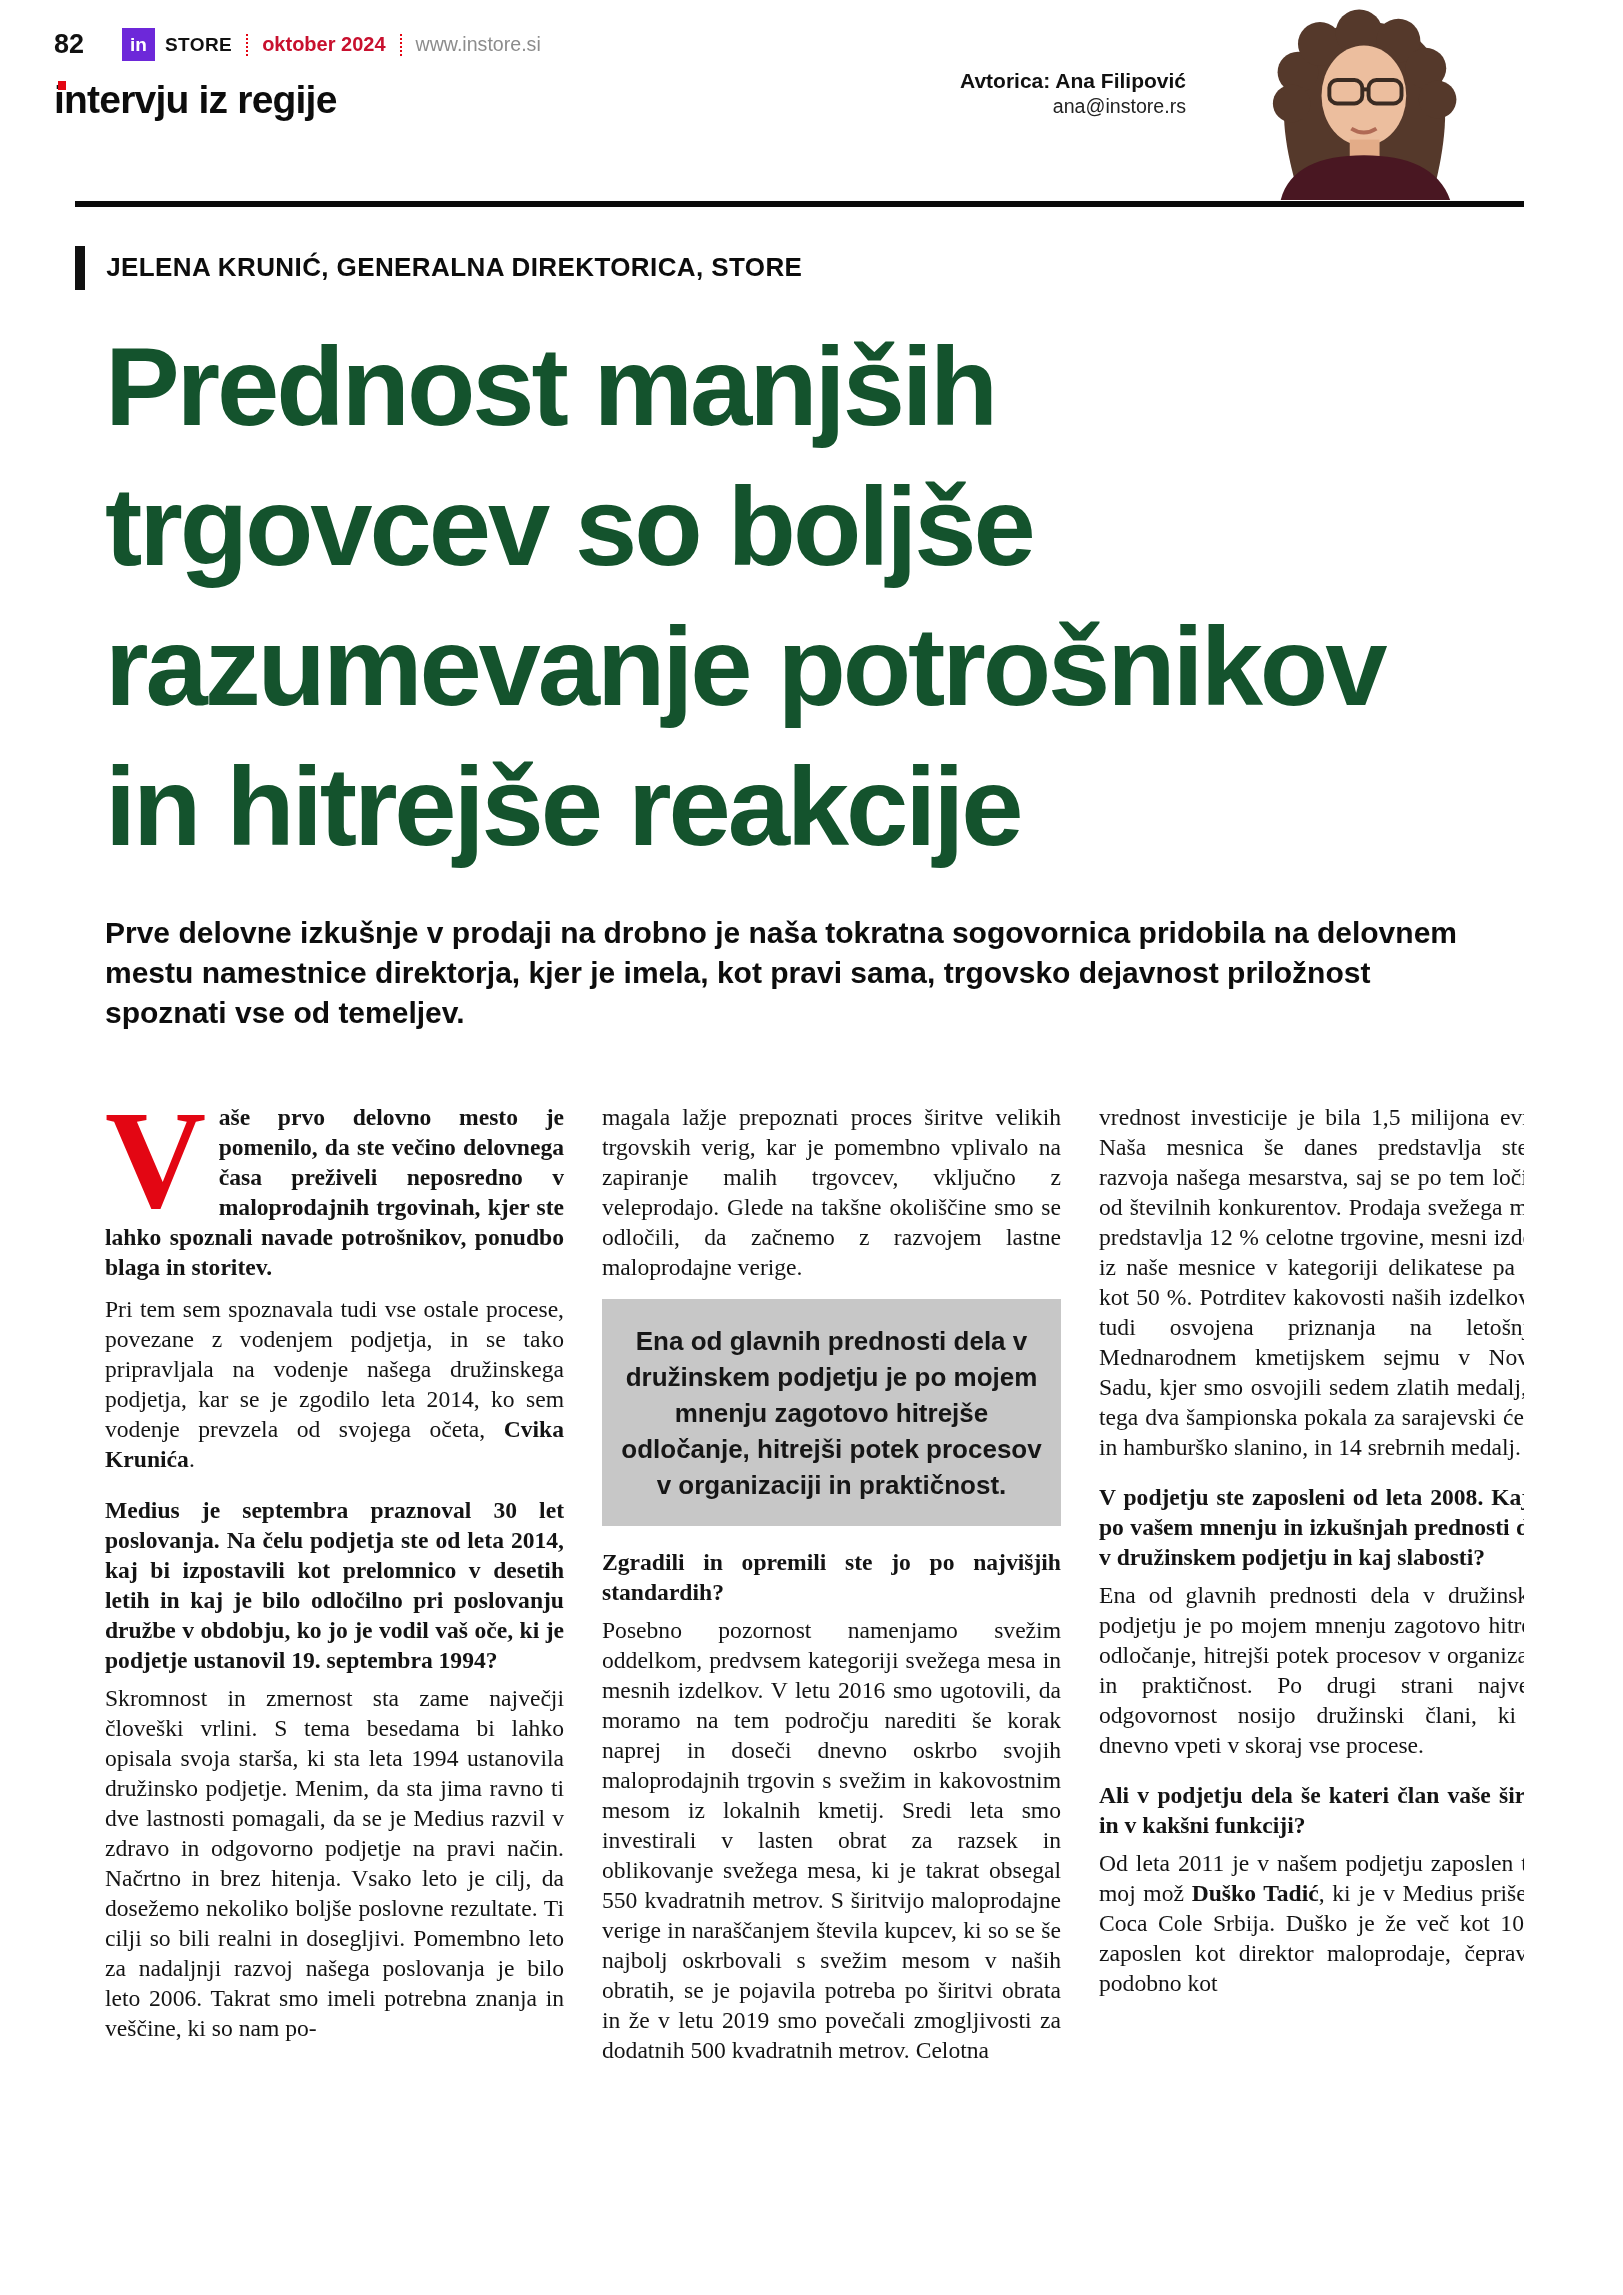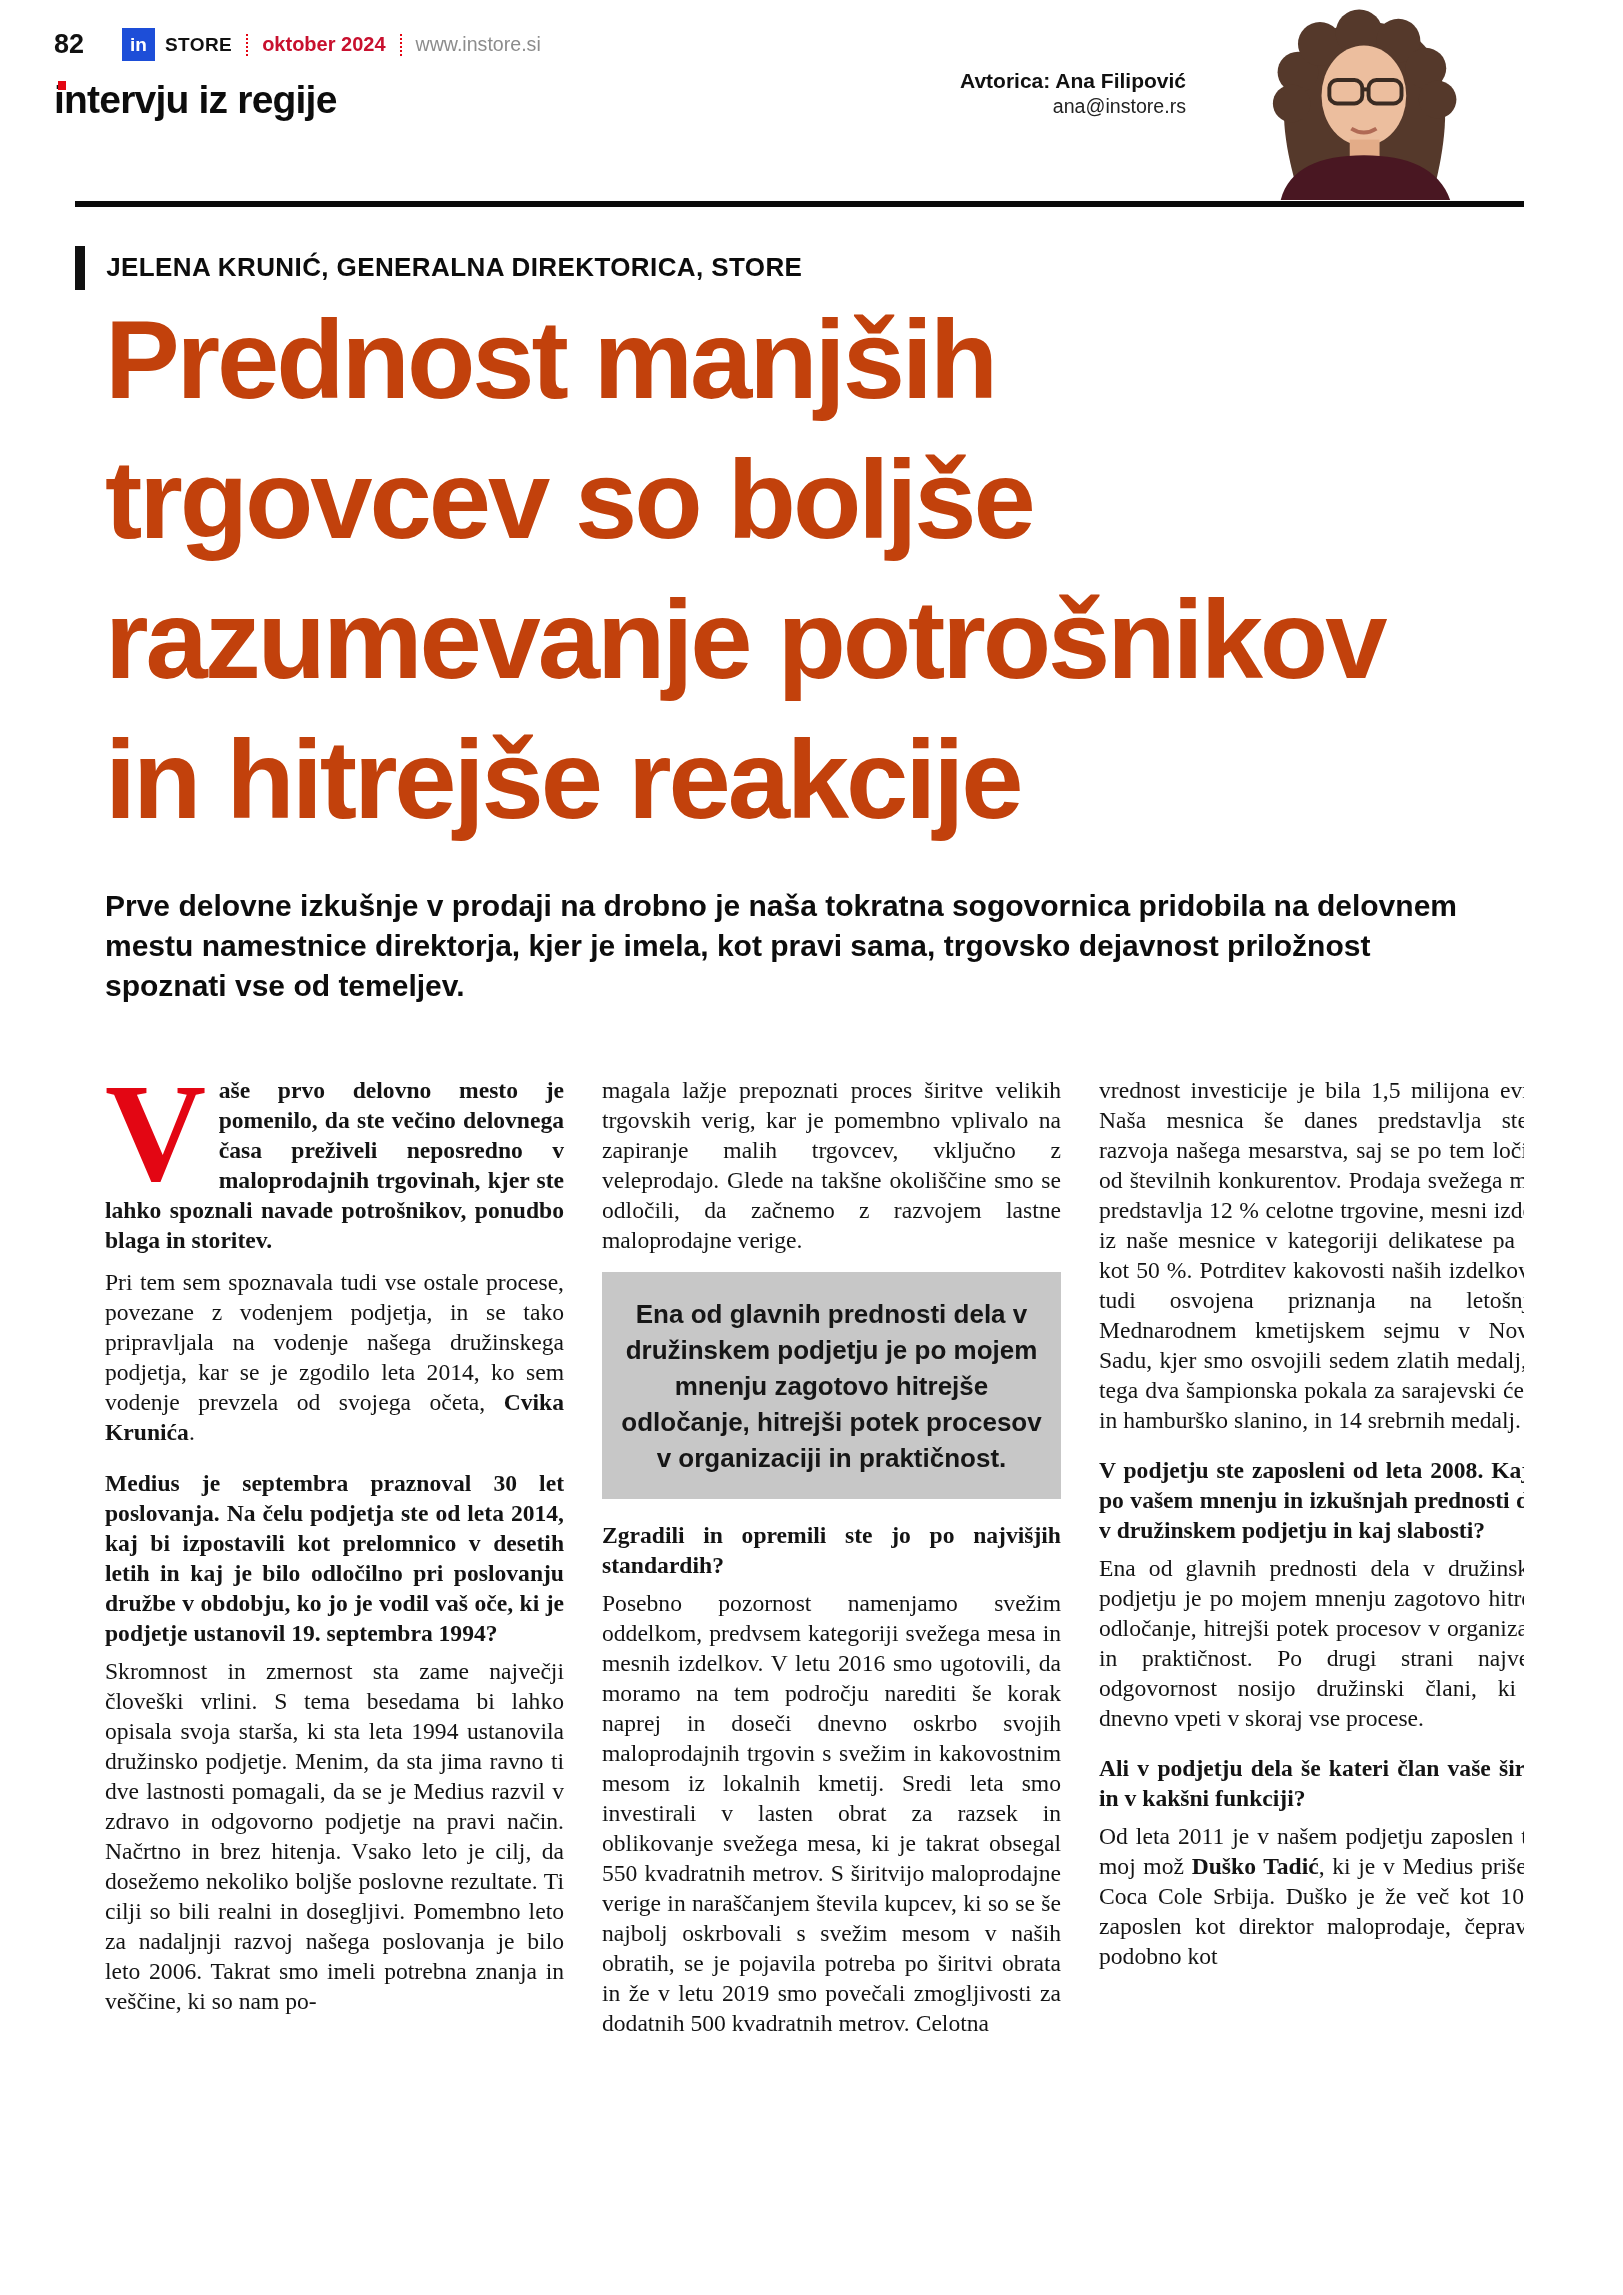--- a/index.html
+++ b/index.html
@@ -15,21 +15,21 @@
     background: #ffffff;
     padding: 0 64px 0 75px;
     overflow: hidden;
   }
 
   
   .topbar { position: relative; padding-top: 28px; margin-left: -21px; }
   .brandrow { display: flex; align-items: center; font-family: "Liberation Sans", sans-serif; }
   .pagenum { font-size: 27px; font-weight: 700; margin-right: 38px; color: #111; }
   .logo-mark {
-    width: 33px; height: 33px; background: #1d4ed8; color: #fff;
+    width: 33px; height: 33px; background: #6d28d9; color: #fff;
     display: flex; align-items: center; justify-content: center;
     font-weight: 700; font-size: 19px; line-height: 1;
   }
   .logo-store { font-size: 19px; font-weight: 700; letter-spacing: 0.4px; margin-left: 10px; color: #111; }
   .hsep { border-left: 2.4px dotted #e30613; height: 22px; margin: 0 14px; }
   .issue { font-size: 20px; font-weight: 700; color: #c8102e; }
   .website { font-size: 19.6px; color: #8c8c8c; text-decoration: none; }
 
   .section-title {
     position: relative; display: inline-block; margin-top: 17.3px;
@@ -57,23 +57,24 @@
   .kicker-bar { width: 10.2px; height: 44px; background: #111; margin-right: 21px; flex: 0 0 10.2px; }
   .kicker-text {
     font-family: "Liberation Sans", sans-serif;
     font-weight: 700; font-size: 26px; letter-spacing: 0.4px; color: #0d0d0d;
   }
 
   
   .content { padding-left: 30px; }
 
   .headline {
+    margin-top: 27px;
     font-family: "Liberation Sans", sans-serif;
     font-weight: 700; font-size: 112px; line-height: 140px;
-    letter-spacing: -3.1px; color: #c2410c;
+    letter-spacing: -3.1px; color: #14532d;
   }
 
   .lead {
     margin-top: 36px; max-width: 1418px;
     font-family: "Liberation Sans", sans-serif;
     font-weight: 700; font-size: 30px; line-height: 40px; color: #0d0d0d;
   }
 
   .columns { display: flex; gap: 38px; margin-top: 69px; }
   .col { width: 459px; flex: 0 0 459px; font-size: 23.6px; line-height: 30px; text-align: justify; color: #141414; }

